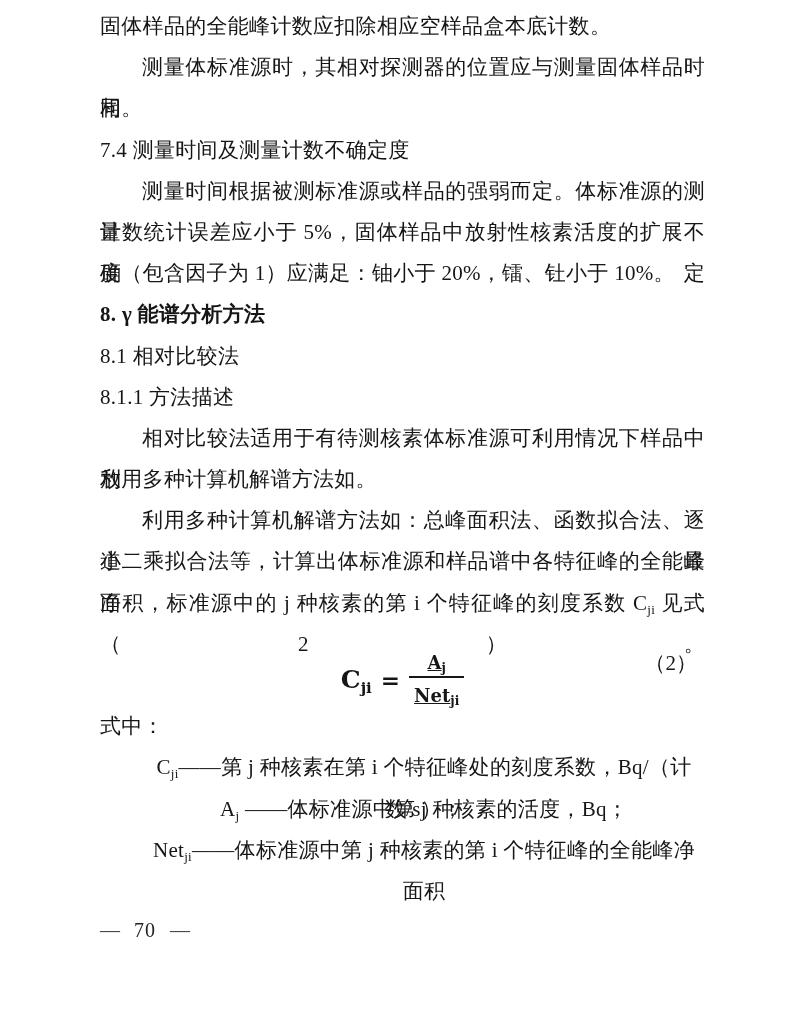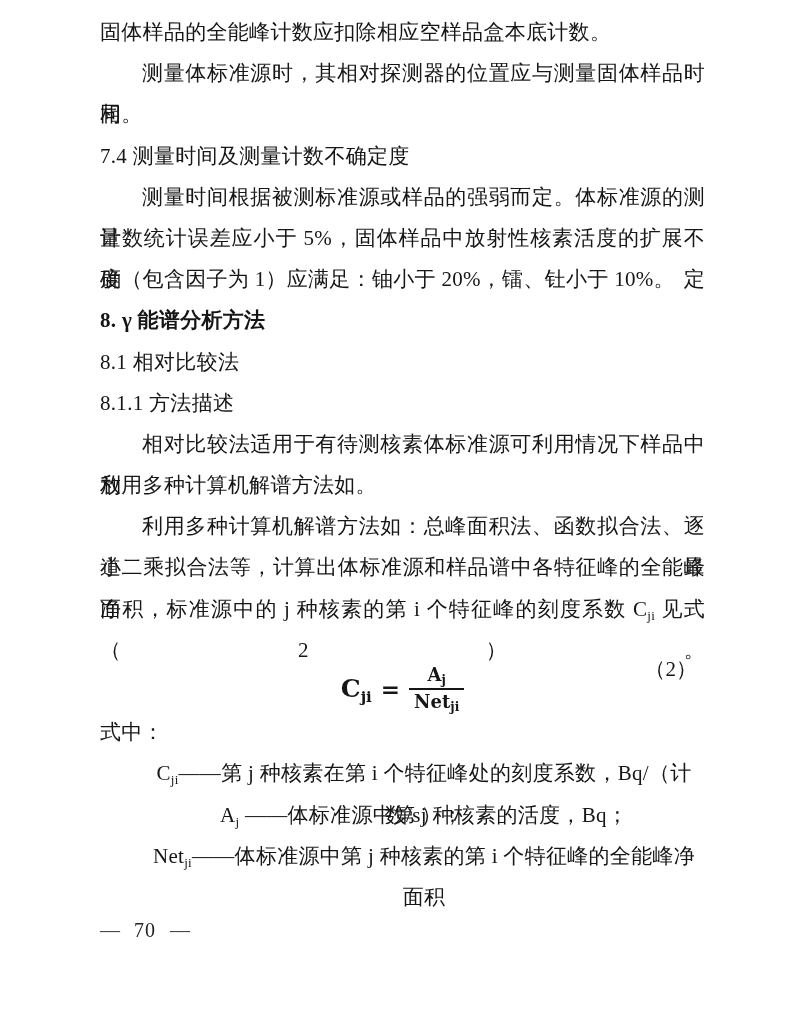--- a/index.html
+++ b/index.html
@@ -16,21 +16,21 @@
     color: #161616;
   }
   .page {
     position: absolute;
     inset: 0;
     background: #ffffff;
   }
   .content {
     position: absolute;
     left: 100px;
-    top: 12px;
+    top: 6px;
     width: 605px;
   }
   .line {
     display: block;
     height: 41.2px;
     line-height: 41.2px;
     font-size: 21px;
     white-space: nowrap;
     letter-spacing: 0.3px;
   }
@@ -66,24 +66,25 @@
   }
   .math .lhs { font-size: 25px; }
   .math .lhs sub.ss { font-size: 15px; top: 5px; }
   .math .eq-sign { font-size: 23px; padding: 0 9px; }
   .frac {
     display: inline-flex;
     flex-direction: column;
     align-items: center;
     font-size: 18px;
     line-height: 1.15;
+    text-decoration: underline;
   }
   .frac sub.ss { font-size: 12px; top: 3px; }
   .frac .num { padding: 0 4px 2px; }
-  .frac .den { border-top: 2px solid #161616; padding: 2px 5px 0; }
+  .frac .den { border-top: 2px solid #161616; padding: 8px 5px 0; }
   .eq-number {
     position: absolute;
     right: 8px;
     top: 50%;
     transform: translateY(-58%);
     font-size: 21px;
   }
   
   .footer {
     position: absolute;

